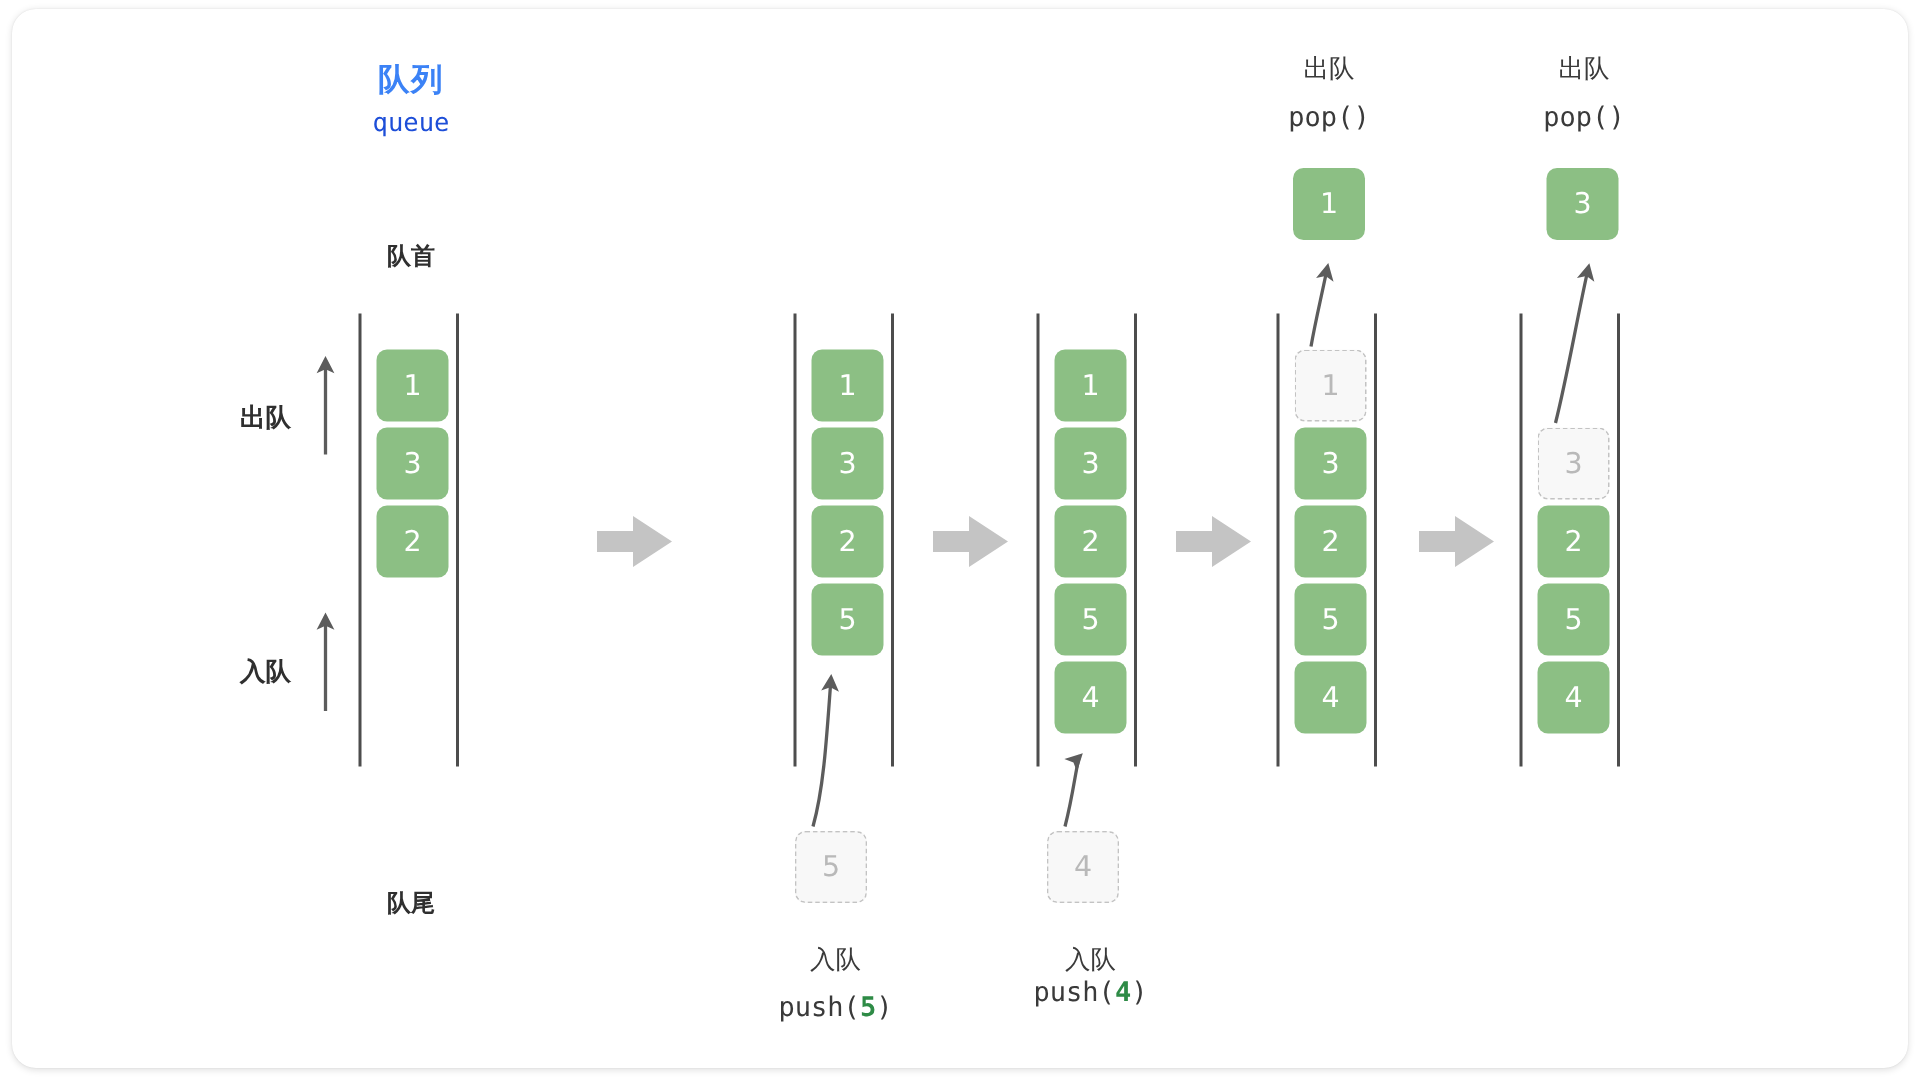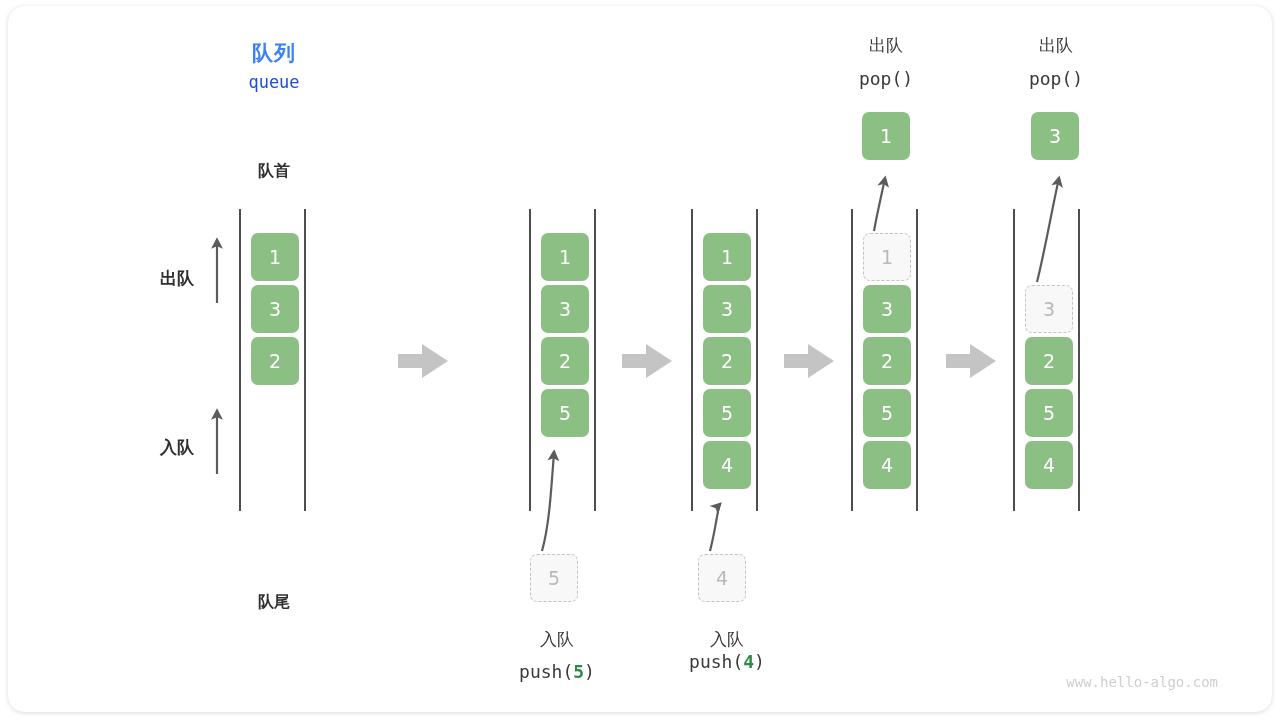--- a/index.html
+++ b/index.html
@@ -234,15 +234,14 @@
     </g>
 
     <g>
       <path d="M866,225 C869,208 872,196 877,172" stroke="#5c5c5c" stroke-width="2.2" fill="none" marker-end="url(#mk-dark)"></path>
     </g>
     <g>
       <path d="M1029,276 C1037,244 1043,208 1051,172" stroke="#5c5c5c" stroke-width="2.2" fill="none" marker-end="url(#mk-dark)"></path>
     </g>
   </svg>
 
-  <div class="abs watermark" style="left:960px; top:668px; width:250px; text-align:right;">www.hello-algo.com</div>
 
 </div>
 
 </body></html>

